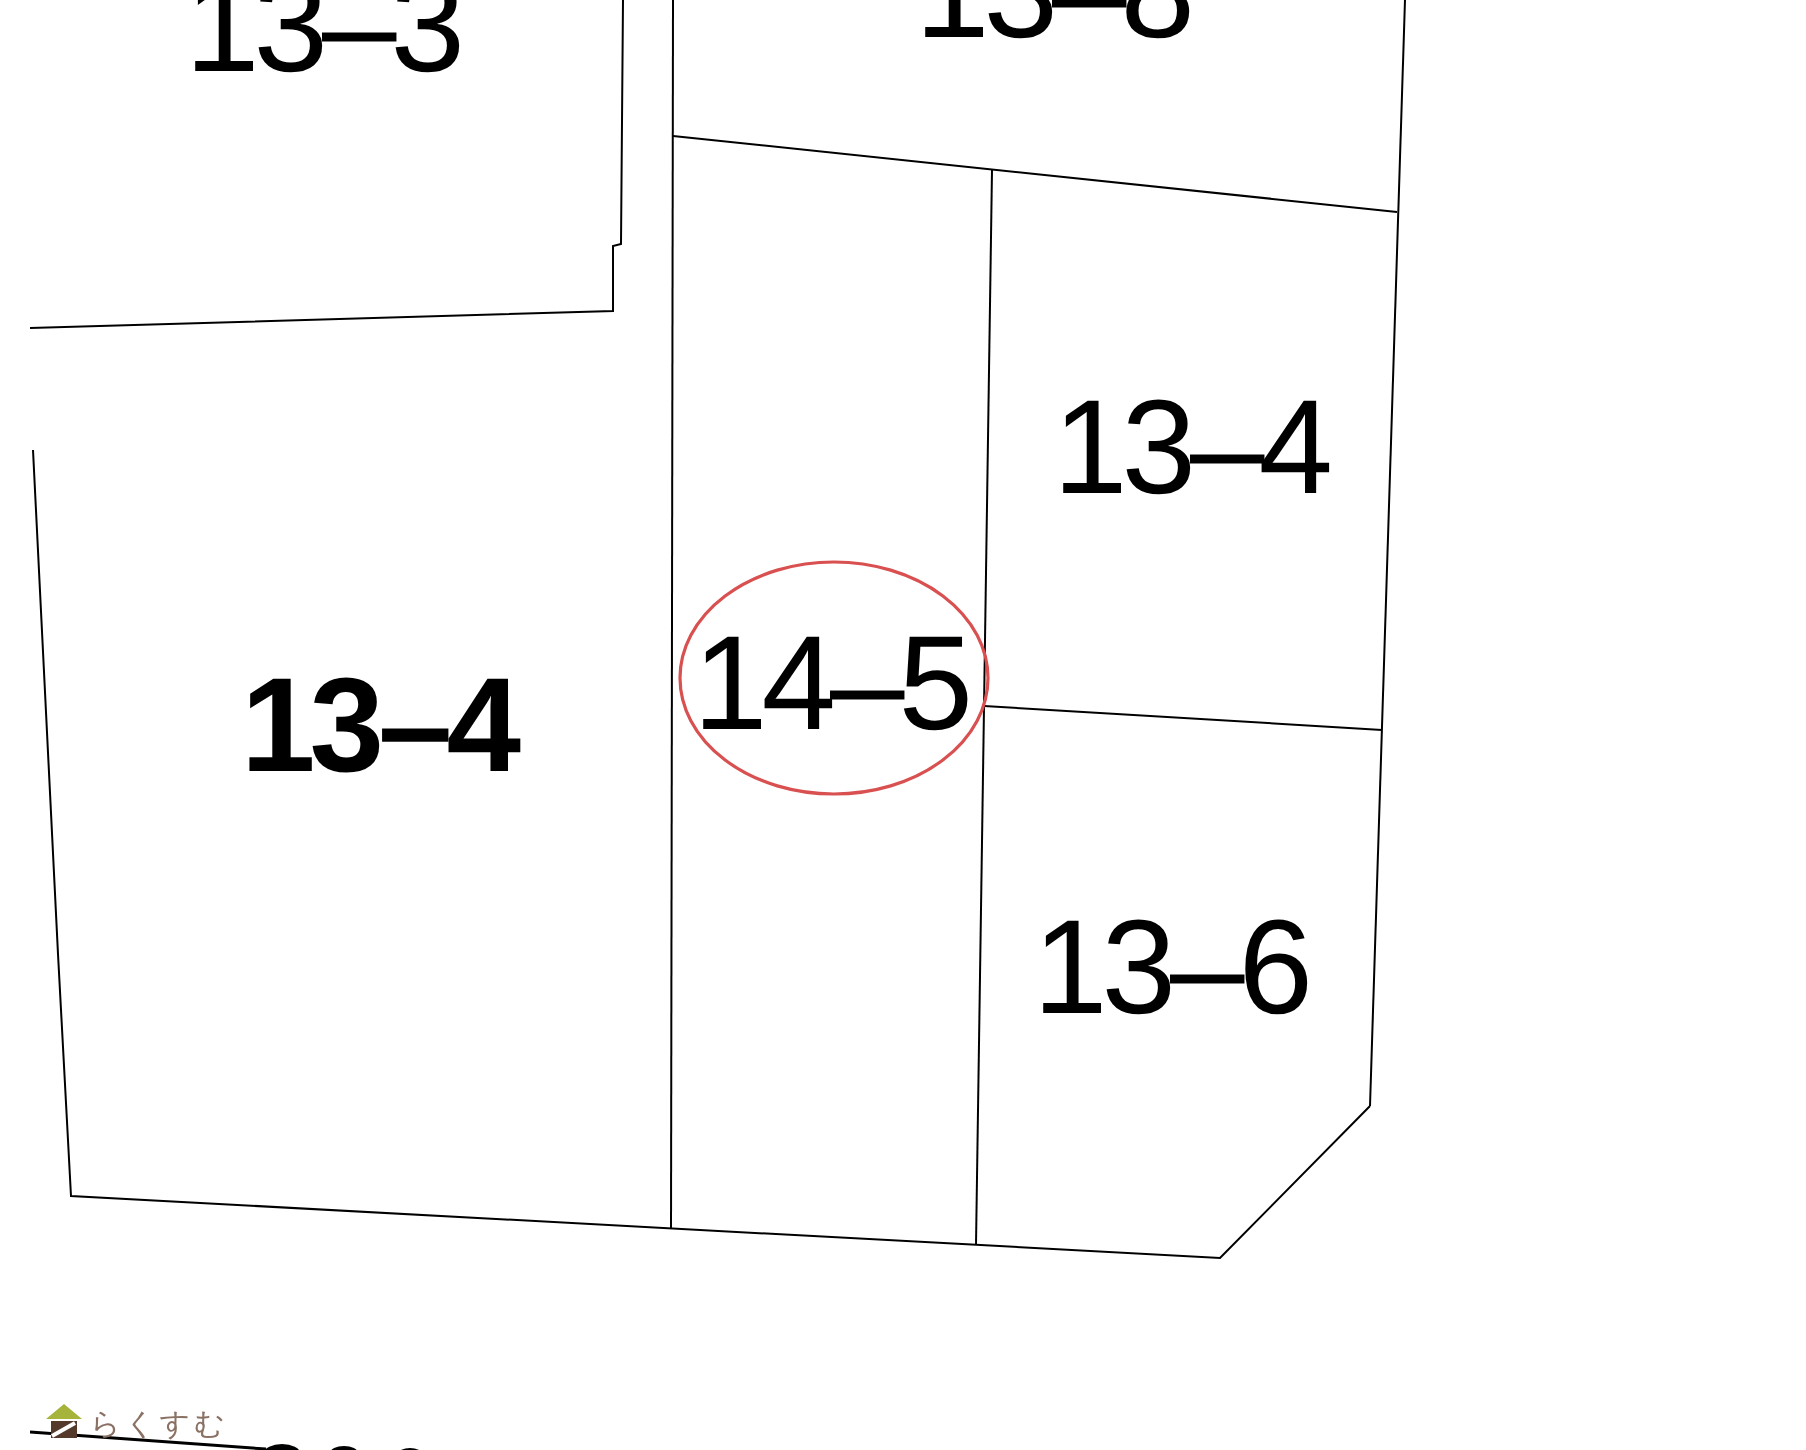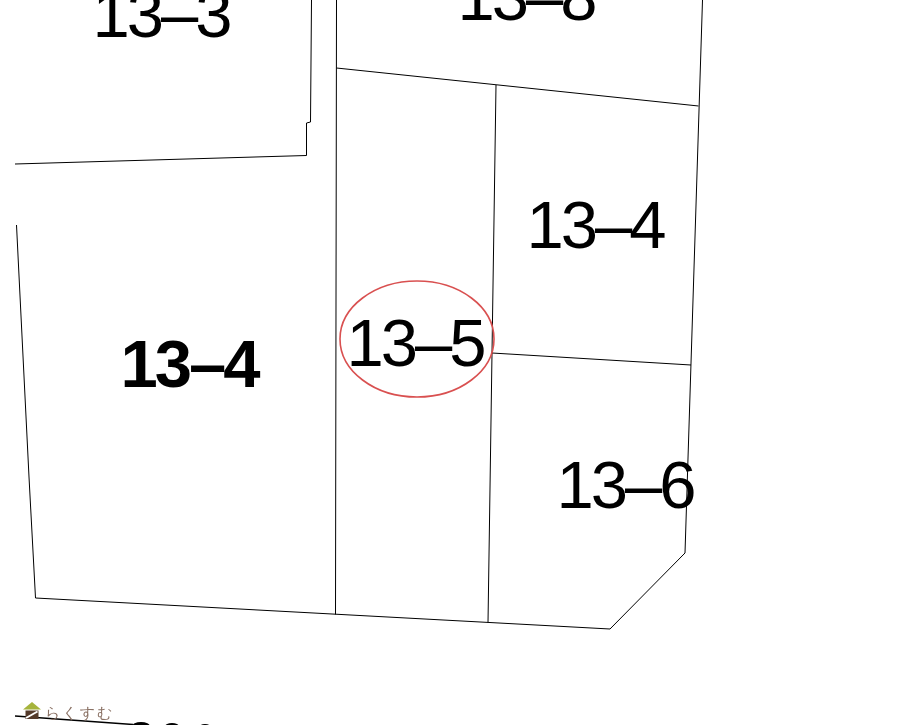--- a/index.html
+++ b/index.html
@@ -87,23 +87,23 @@
     <line x1="0" y1="716" x2="118" y2="724.5" stroke="#000000" stroke-width="1.5"></line>
 
     <ellipse cx="126" cy="726.5" rx="9" ry="4.5" fill="#000000"></ellipse>
     <ellipse cx="157" cy="726.5" rx="7" ry="3.5" fill="#000000"></ellipse>
     <ellipse cx="190" cy="727" rx="6" ry="3" fill="#000000"></ellipse>
   </svg>
 
   <div class="parcel-label" style="left:146px; top:13px;">13–3</div>
   <div class="parcel-label" style="left:511px; top:-4px;">13–8</div>
   <div class="parcel-label" style="left:580px; top:224px;">13–4</div>
-  <div class="parcel-label" style="left:400px; top:342px;">13–5</div>
+  <div class="parcel-label" style="left:400px; top:342px;">14–5</div>
   <div class="parcel-label" style="left:174px; top:363px;font-weight:bold;">13–4</div>
-  <div class="parcel-label" style="left:570px; top:484px;margin-left:40px;">13–6</div>
+  <div class="parcel-label" style="left:570px; top:484px;">13–6</div>
 
   <div class="logo">
     <div class="logo-house">
       <svg width="18" height="18" viewBox="0 0 18 18">
         <polygon points="9,0 18,7.5 0,7.5" fill="#a6b43c"></polygon>
         <rect x="2.5" y="8.5" width="13" height="8.5" fill="#543a2b"></rect>
         <line x1="3" y1="16" x2="14.5" y2="9.5" stroke="#ffffff" stroke-width="2"></line>
       </svg>
     </div>
     <div class="logo-text">らくすむ</div>

